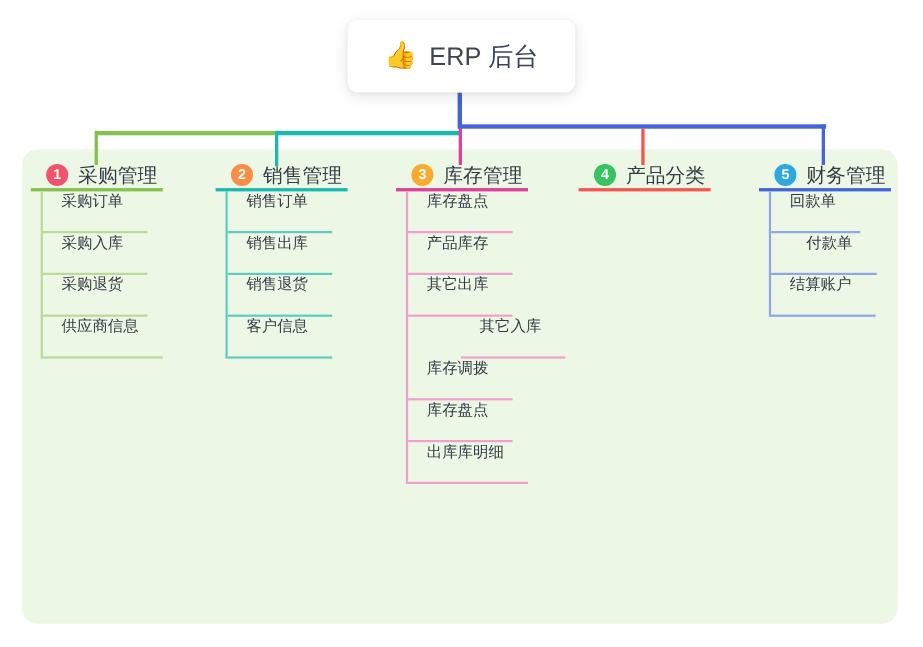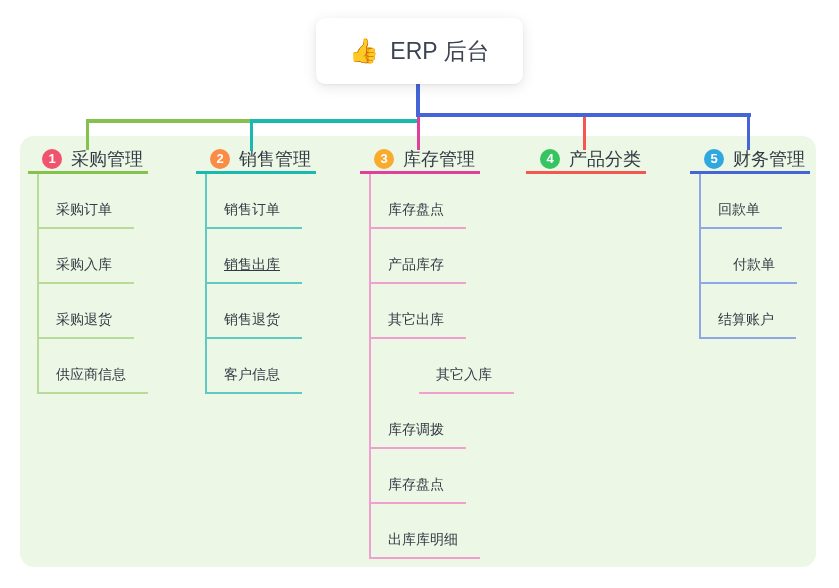--- a/index.html
+++ b/index.html
@@ -20,21 +20,21 @@
 
   .branch { position:absolute; top:146px; z-index:3; }
   .branch-header { display:flex; align-items:center; gap:9px; width:120px; height:28px;
                    border-bottom:3px solid #000; padding-left:14px; box-sizing:border-box; }
   .badge { width:20px; height:20px; border-radius:50%; color:#fff; flex:0 0 20px;
            font-size:13px; font-weight:bold; display:flex; align-items:center;
            justify-content:center; line-height:1; }
   .branch-title { font-size:18px; color:#333b44; white-space:nowrap; }
 
   .children { margin-left:9px; border-left:2px solid #000; }
-  .child { height:55px; display:flex; align-items:flex-end; }
+  .child { height:38px; display:flex; }
   .child-label { display:inline-block; border-bottom:2px solid #000;
                  padding:0 22px 8px 17px; font-size:14px; color:#333b44;
                  white-space:nowrap; }
 </style>
 </head>
 <body>
 
 <div class="canvas">
 
   <div class="panel"></div>
@@ -79,21 +79,21 @@
       <div class="branch" style="left: 196px;">
         <div class="branch-header" style="border-bottom-color: rgb(26, 185, 176);">
           <span class="badge" style="background: rgb(250, 140, 70);">2</span>
           <span class="branch-title">销售管理</span>
         </div>
         <div class="children" style="border-left-color: rgb(94, 202, 194);">
           <div class="child">
             <span class="child-label" style="border-bottom-color: rgb(94, 202, 194);">销售订单</span>
           </div>
           <div class="child">
-            <span class="child-label" style="border-bottom-color: rgb(94, 202, 194); text-decoration: underline;">销售出库</span>
+            <span class="child-label" style="border-bottom-color: rgb(94, 202, 194);">销售出库</span>
           </div>
           <div class="child">
             <span class="child-label" style="border-bottom-color: rgb(94, 202, 194);">销售退货</span>
           </div>
           <div class="child">
             <span class="child-label" style="border-bottom-color: rgb(94, 202, 194);">客户信息</span>
           </div>
         </div>
       </div>
       <div class="branch" style="left: 360px;">

